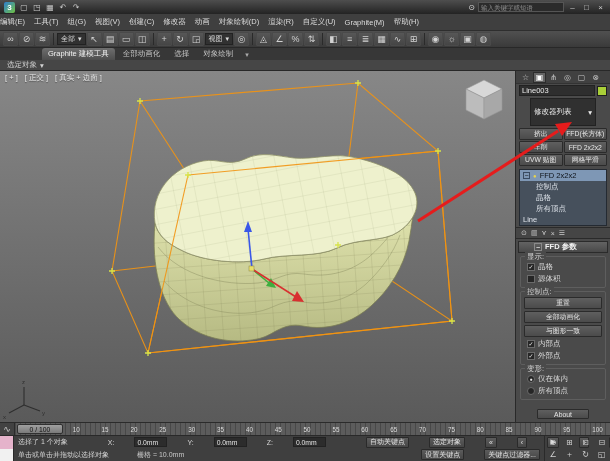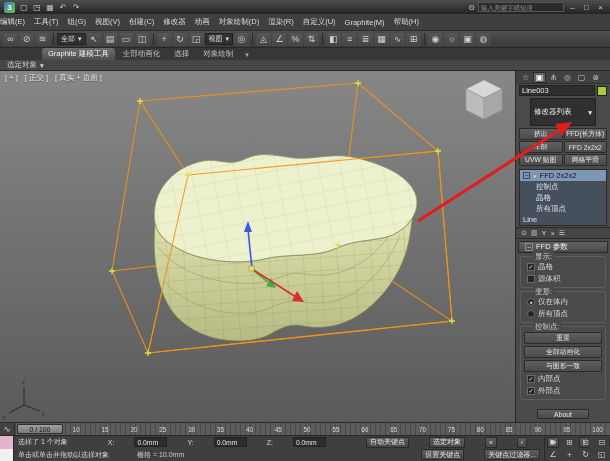--- a/index.html
+++ b/index.html
@@ -50,25 +50,25 @@
   .cp-swatch{width:10px;height:10px;background:#a9cf38;border:1px solid #1f1f1f;flex:0 0 auto;}
   .cp-modlist{margin:1px 14px;height:28px;background:#303030;border:1px solid #222;display:flex;align-items:center;justify-content:space-between;padding:0 3px;color:#ececec;flex:0 0 auto;}
   .cp-btn-grid{display:grid;grid-template-columns:1fr 1fr;gap:1px;padding:1px 3px 2px;}
   .cp-btn{height:12px;background:linear-gradient(#5f5f5f,#4b4b4b);border:1px solid #2b2b2b;color:#e6e6e6;font-size:6.8px;display:flex;align-items:center;justify-content:center;white-space:nowrap;overflow:hidden;border-radius:1px;}
   .stack{margin:1px 3px;background:#46505c;border:1px solid #242a32;height:57px;color:#dde2e9;overflow:hidden;}
   .stack-row{height:11px;display:flex;align-items:center;padding:0 3px;gap:3px;white-space:nowrap;}
   .stack-row.selected{background:#7e97b5;color:#0d1218;}
   .stack-row .ind{width:10px;flex:0 0 auto;}
   .bulb{color:#e8d44d;font-size:6px;}
   .stack-tools{height:12px;display:flex;align-items:center;gap:4px;padding:0 5px;background:#454545;border-top:1px solid #2a2a2a;border-bottom:1px solid #2a2a2a;color:#c9c9c9;font-size:7px;}
-  .rollout-hdr{height:12px;margin:2px 2px 0;background:linear-gradient(#636363,#494949);border:1px solid #2b2b2b;display:flex;align-items:center;gap:3px;padding:0 6px;color:#f0f0f0;font-weight:normal;flex:0 0 auto;}
+  .rollout-hdr{height:12px;margin:2px 2px 0;background:linear-gradient(#636363,#494949);border:1px solid #2b2b2b;display:flex;align-items:center;gap:3px;padding:0 15px;color:#f0f0f0;font-weight:bold;flex:0 0 auto;}
   .minus-box{width:8px;height:8px;border:1px solid #8a8a8a;display:flex;align-items:center;justify-content:center;font-size:7px;line-height:1;color:#ddd;}
   .rollout-body{flex:1;padding:3px 4px;display:flex;flex-direction:column;gap:3px;color:#dedede;min-height:0;}
   .grp{border:1px solid #5e5e5e;border-radius:2px;padding:5px 3px 3px;position:relative;display:flex;flex-direction:column;gap:2px;}
-  .grp-title{position:absolute;top:-5px;left:12px;background:#4a4a4a;padding:0 2px;color:#cfcfcf;}
+  .grp-title{position:absolute;top:-5px;left:4px;background:#4a4a4a;padding:0 2px;color:#cfcfcf;}
   .chk{display:flex;align-items:center;gap:3px;padding-left:3px;}
   .chk .box{width:8px;height:8px;background:#262626;border:1px solid #6a6a6a;display:flex;align-items:center;justify-content:center;font-size:6px;color:#ececec;flex:0 0 auto;line-height:1;}
   .chk .box.round{border-radius:50%;font-size:5px;}
   .cp-wide-btn{height:12px;background:linear-gradient(#5f5f5f,#4b4b4b);border:1px solid #2b2b2b;color:#e6e6e6;font-size:6.8px;display:flex;align-items:center;justify-content:center;border-radius:1px;}
   .about-btn{width:52px;height:12px;margin:6px auto 0;}
 
   
   .timeline{height:13px;background:#474747;border-top:1px solid #2b2b2b;display:flex;flex:0 0 auto;}
   .tl-btn{width:15px;display:flex;align-items:center;justify-content:center;color:#ccc;border-right:1px solid #2b2b2b;background:#424242;}
   .tl-ruler{position:relative;flex:1;background:repeating-linear-gradient(90deg,rgba(0,0,0,.22) 0 1px,transparent 1px 5px),#5c5c5c;}
@@ -319,42 +319,42 @@
           <div class="chk">
             <span class="box">✓</span>
             <span>晶格</span>
           </div>
           <div class="chk">
             <span class="box"></span>
             <span>源体积</span>
           </div>
         </div>
         <div class="grp">
-          <span class="grp-title">变形:</span>
-          <div class="chk">
-            <span class="box round">●</span>
-            <span>仅在体内</span>
-          </div>
-          <div class="chk">
-            <span class="box round"></span>
-            <span>所有顶点</span>
-          </div>
-        </div>
-        <div class="grp">
           <span class="grp-title">控制点:</span>
           <div class="cp-wide-btn">重置</div>
           <div class="cp-wide-btn">全部动画化</div>
           <div class="cp-wide-btn">与图形一致</div>
           <div class="chk">
             <span class="box">✓</span>
             <span>内部点</span>
           </div>
           <div class="chk">
             <span class="box">✓</span>
             <span>外部点</span>
+          </div>
+        </div>
+        <div class="grp">
+          <span class="grp-title">变形:</span>
+          <div class="chk">
+            <span class="box round">●</span>
+            <span>仅在体内</span>
+          </div>
+          <div class="chk">
+            <span class="box round"></span>
+            <span>所有顶点</span>
           </div>
         </div>
         <div class="cp-wide-btn about-btn">About</div>
       </div>
     </div>
   </div>
 
   <div class="timeline">
     <span class="tl-btn">∿</span>
     <div class="tl-ruler">

